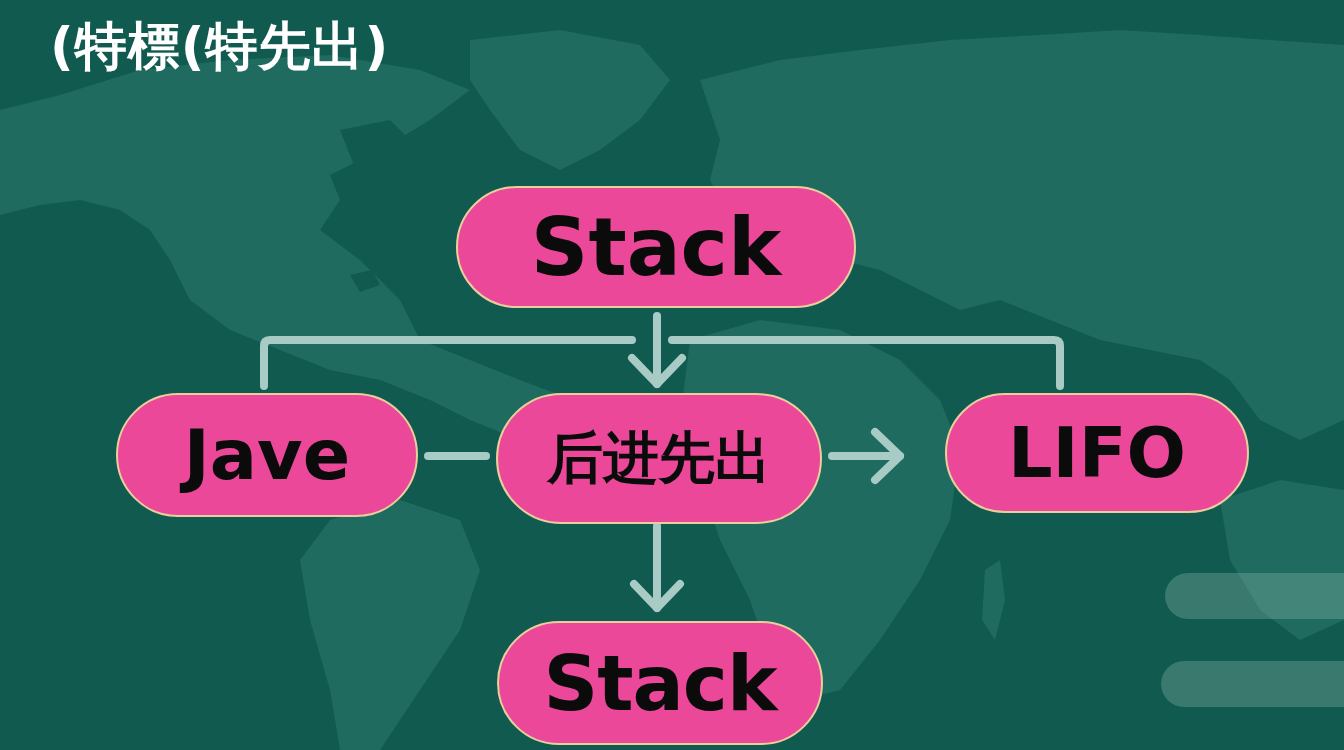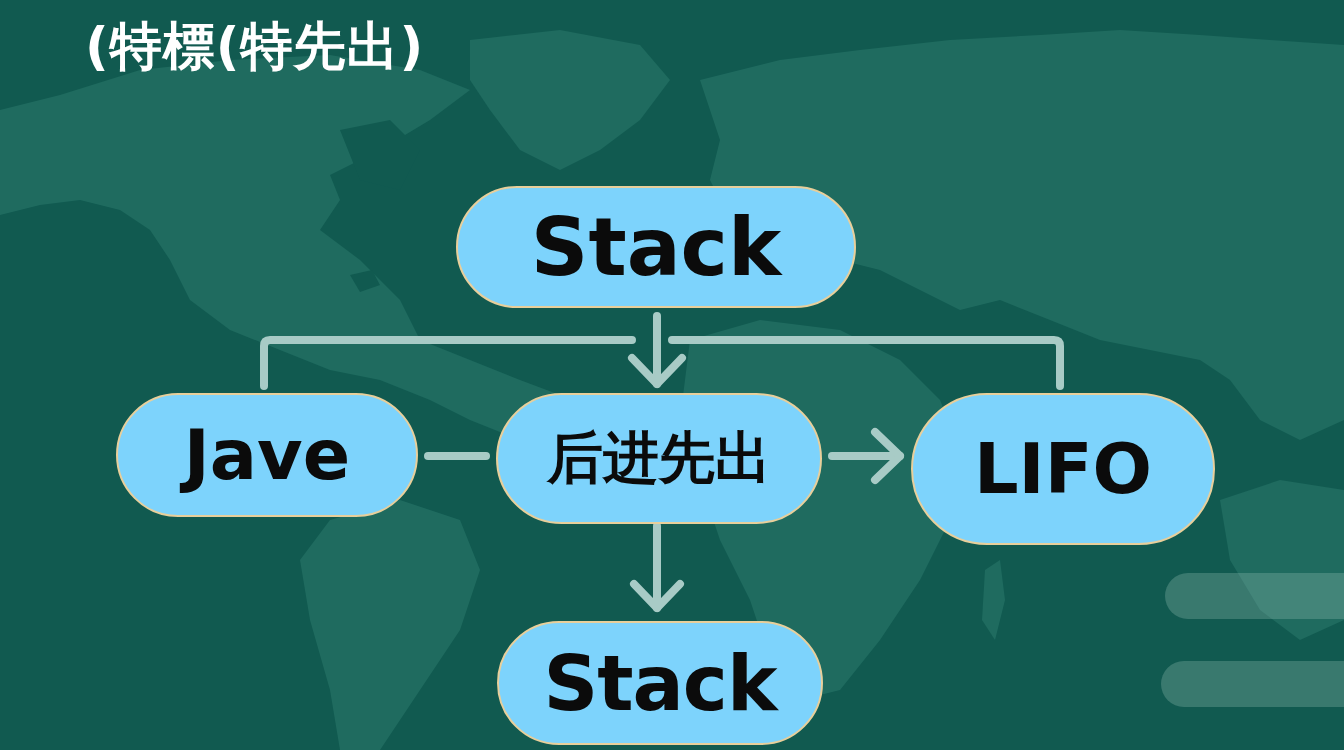--- a/index.html
+++ b/index.html
@@ -12,37 +12,36 @@
     .map-layer { position: absolute; inset: 0; width: 1344px; height: 750px; }
     .title {
       position: absolute;
       left: 50px; top: 6px;
       color: #ffffff;
       font-weight: bold;
       font-size: 52px;
       letter-spacing: 1px;
       line-height: 80px;
       white-space: nowrap;
-      margin-left: 35px;
     }
     .connectors { position: absolute; inset: 0; width: 1344px; height: 750px; }
     .node {
       position: absolute;
       display: flex; align-items: center; justify-content: center;
-      background: #7dd3fc;
+      background: #ec4899;
       color: #0b0b0b;
       font-weight: bold;
       border-radius: 999px;
       border: 2px solid #e8cf9b;
       white-space: nowrap;
     }
     .node-top   { left: 456px; top: 186px; width: 400px; height: 122px; font-size: 80px; }
     .node-java  { left: 116px; top: 393px; width: 302px; height: 124px; font-size: 70px; }
     .node-mid   { left: 496px; top: 393px; width: 326px; height: 131px; font-size: 56px; }
-    .node-lifo  { left: 911px; top: 393px; width: 304px; height: 152px; font-size: 70px; }
+    .node-lifo  { left: 945px; top: 393px; width: 304px; height: 120px; font-size: 70px; }
     .node-bot   { left: 497px; top: 621px; width: 326px; height: 124px; font-size: 76px; letter-spacing: -1px; }
     .deco-bar {
       position: absolute;
       height: 46px;
       border-radius: 23px 0 0 23px;
       background: rgba(160, 200, 190, 0.28);
     }
     .deco-1 { left: 1165px; top: 573px; width: 179px; }
     .deco-2 { left: 1161px; top: 661px; width: 183px; }
   </style>

